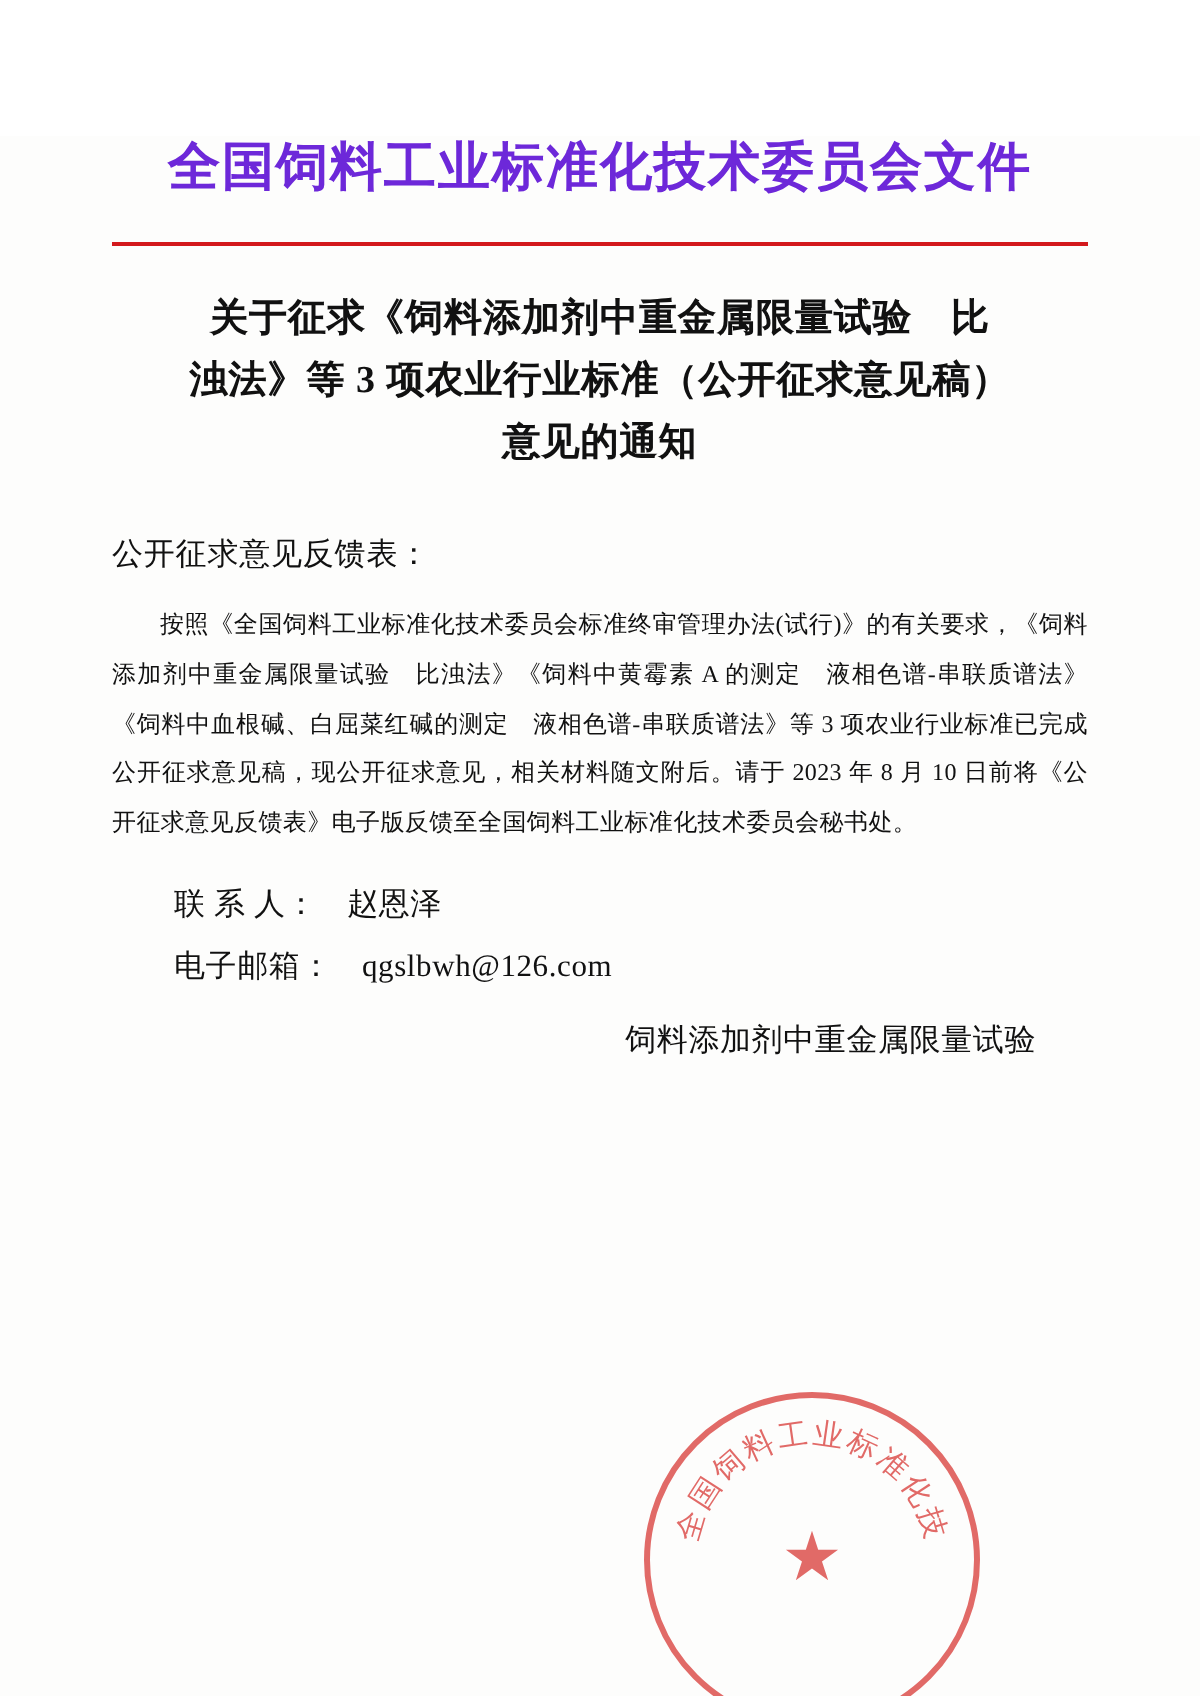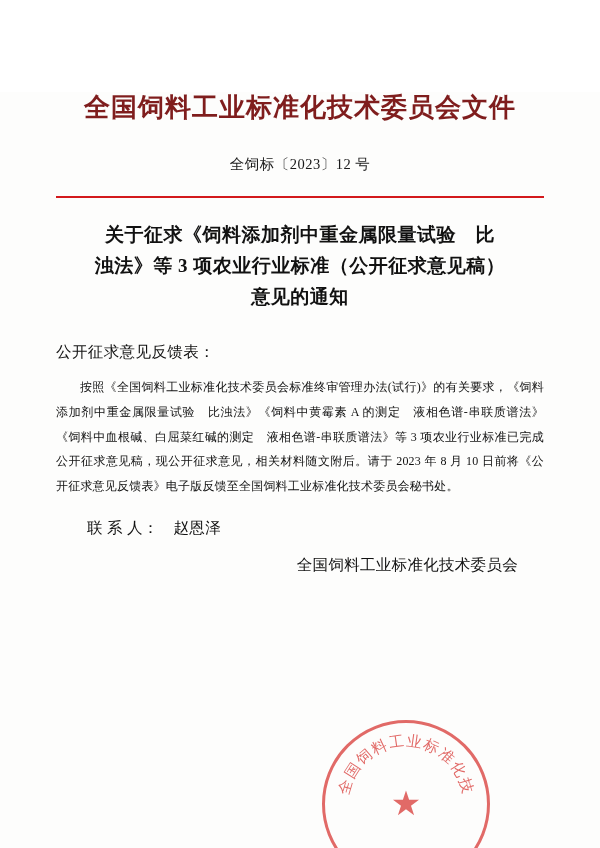--- a/index.html
+++ b/index.html
@@ -16,23 +16,23 @@
   }
   .page {
     position: relative;
     width: 600px;
     height: 848px;
     background: #fdfdfc;
     box-sizing: border-box;
     padding: 0 56px;
   }
   .doc-title {
-    margin-top: 92px;
+    margin-top: 68px;
     text-align: center;
-    color: #7f1d1d;
+    color: #6d28d9;
     font-family: "Liberation Serif", serif;
     font-weight: bold;
     font-size: 26px;
     letter-spacing: 1px;
     line-height: 1.2;
     white-space: nowrap;
   }
   .doc-number {
     margin-top: 32px;
     text-align: center;
@@ -140,44 +140,46 @@
     letter-spacing: 1.5px;
   }
 </style>
 </head>
 <body>
 
 <div class="page">
 
   <div class="doc-title">全国饲料工业标准化技术委员会文件</div>
 
-  <div class="doc-number">全饲标〔2023〕12 号</div>
 
   <div class="red-rule"></div>
 
   <div class="subject">
     <span class="line">关于征求《饲料添加剂中重金属限量试验　比</span>
     <span class="line">浊法》等 3 项农业行业标准（公开征求意见稿）</span>
     <span class="line">意见的通知</span>
   </div>
 
   <div class="salutation">公开征求意见反馈表：</div>
 
   <div class="body-text">
     <p>按照《全国饲料工业标准化技术委员会标准终审管理办法(试行)》的有关要求，《饲料添加剂中重金属限量试验　比浊法》《饲料中黄霉素 A 的测定　液相色谱-串联质谱法》《饲料中血根碱、白屈菜红碱的测定　液相色谱-串联质谱法》等 3 项农业行业标准已完成公开征求意见稿，现公开征求意见，相关材料随文附后。请于 2023 年 8 月 10 日前将《公开征求意见反馈表》电子版反馈至全国饲料工业标准化技术委员会秘书处。</p>
   </div>
 
   <div class="contact-block">
     <div class="row">
       <span class="label">联 系 人：</span><span class="value">赵恩泽</span>
     </div>
+    <div class="row">
+      <span class="label">电子邮箱：</span><span class="value">qgslbwh@126.com</span>
+    </div>
   </div>
 
   <div class="signature">
-    <div>全国饲料工业标准化技术委员会</div>
+    <div>饲料添加剂中重金属限量试验</div>
   </div>
 
   <div class="seal">
     <div class="seal-ring-text">
       <svg viewBox="0 0 162 162" xmlns="http://www.w3.org/2000/svg">
         <defs>
           <path id="sealArc" d="M 23,81 A 58,58 0 0 1 139,81"></path>
         </defs>
         <text>
           <textPath href="#sealArc" startOffset="50%" text-anchor="middle">全国饲料工业标准化技</textPath>

